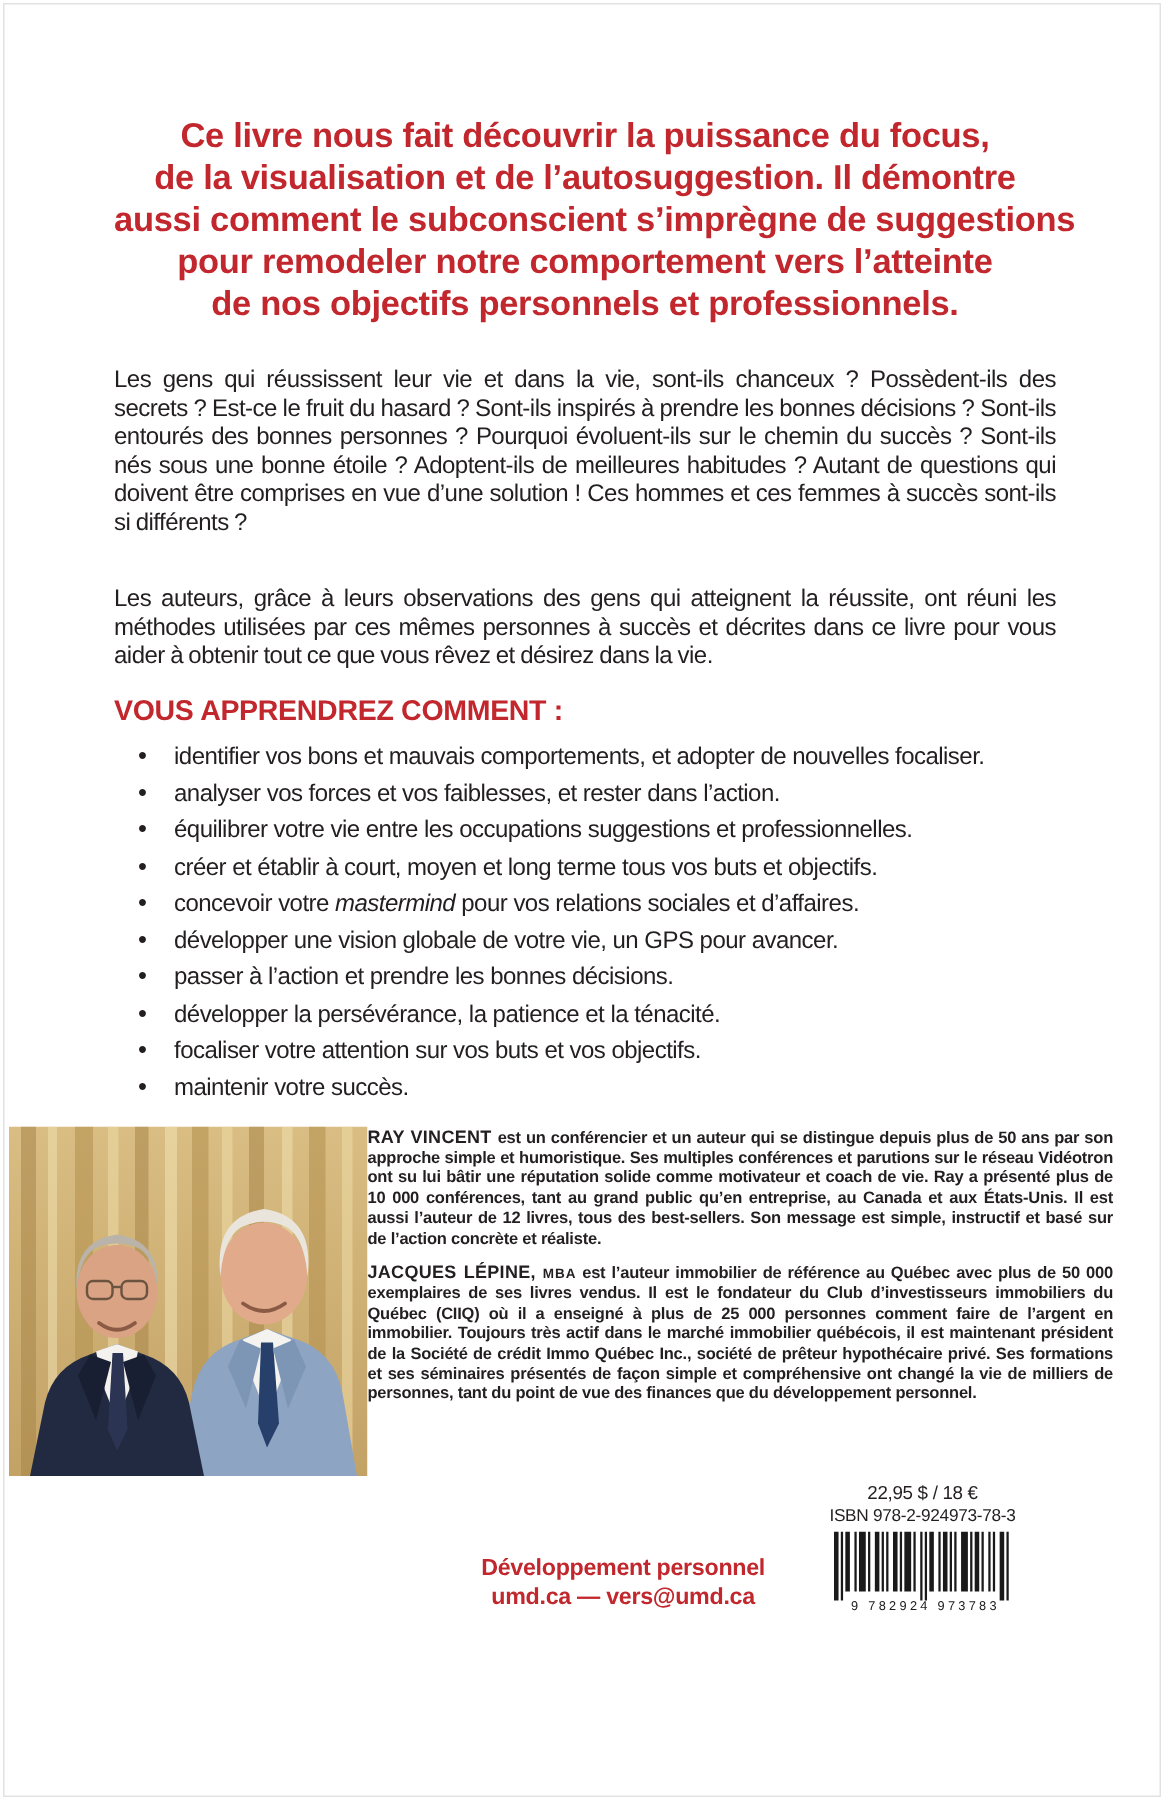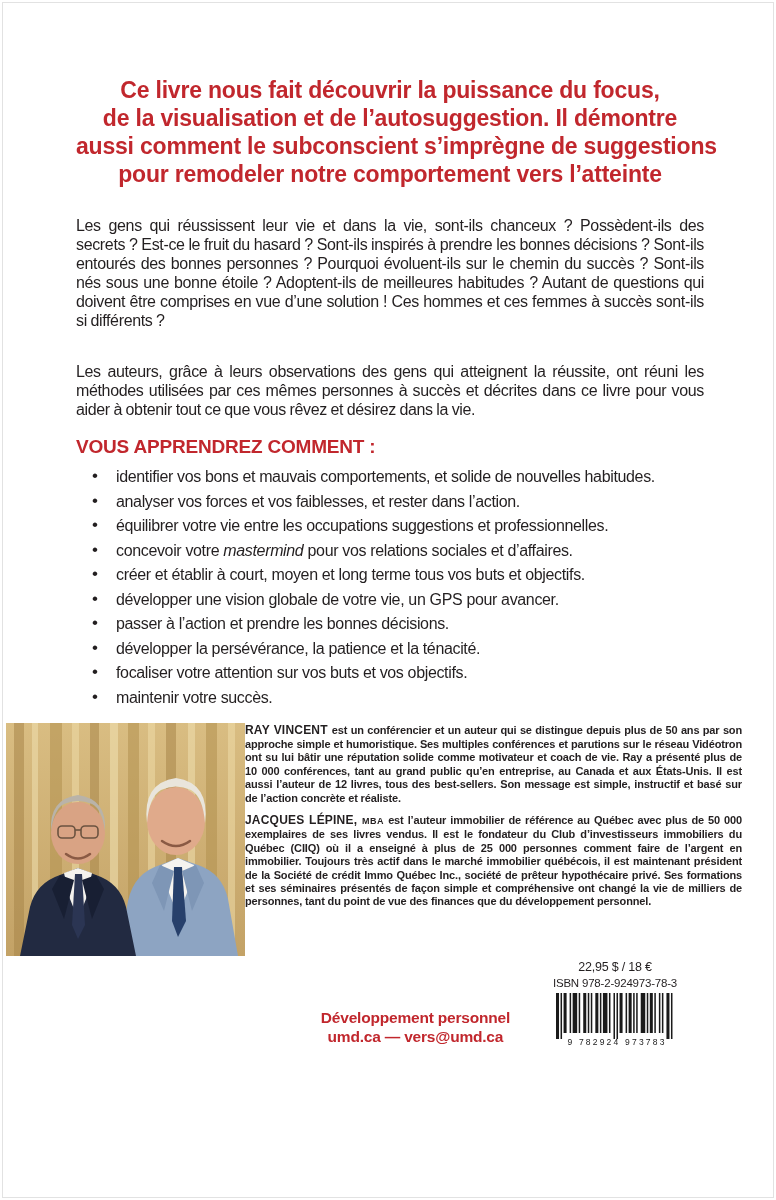--- a/index.html
+++ b/index.html
@@ -75,41 +75,42 @@
 
 <div class="page">
 
   <div class="content">
     <div class="headline">
 
     <div>Ce livre nous fait découvrir la puissance du focus,</div>
         <div>de la visualisation et de l’autosuggestion. Il démontre</div>
         <div>aussi comment le subconscient s’imprègne de suggestions</div>
         <div>pour remodeler notre comportement vers l’atteinte</div>
+        <div>de nos objectifs personnels et professionnels.</div>
       </div>
 
     <div>
 
     <p class="para">Les gens qui réussissent leur vie et dans la vie, sont-ils chanceux&nbsp;? Possèdent-ils des secrets&nbsp;? Est-ce le fruit du hasard&nbsp;? Sont-ils inspirés à prendre les bonnes décisions&nbsp;? Sont-ils entourés des bonnes personnes&nbsp;? Pourquoi évoluent-ils sur le chemin du succès&nbsp;? Sont-ils nés sous une bonne étoile&nbsp;? Adoptent-ils de meilleures habitudes&nbsp;? Autant de questions qui doivent être comprises en vue d’une solution&nbsp;! Ces hommes et ces femmes à succès sont-ils si différents&nbsp;?</p>
         <p class="para">Les auteurs, grâce à leurs observations des gens qui atteignent la réussite, ont réuni les méthodes utilisées par ces mêmes personnes à succès et décrites dans ce livre pour vous aider à obtenir tout ce que vous rêvez et désirez dans la vie.</p>
       </div>
 
     <div class="learn-heading">VOUS APPRENDREZ COMMENT&nbsp;:</div>
 
     <ul class="bullets">
 
-        <li><span>identifier vos bons et mauvais comportements, et solide de nouvelles habitudes.</span><em></em><span></span></li>
+        <li><span>identifier vos bons et mauvais comportements, et adopter de nouvelles focaliser.</span><em></em><span></span></li>
 
         <li><span>analyser vos forces et vos faiblesses, et rester dans l’action.</span><em></em><span></span></li>
 
         <li><span>équilibrer votre vie entre les occupations suggestions et professionnelles.</span><em></em><span></span></li>
 
+        <li><span>créer et établir à court, moyen et long terme tous vos buts et objectifs.</span><em></em><span></span></li>
+
         <li><span>concevoir votre </span><em>mastermind</em><span> pour vos relations sociales et d’affaires.</span></li>
-
-        <li><span>créer et établir à court, moyen et long terme tous vos buts et objectifs.</span><em></em><span></span></li>
 
         <li><span>développer une vision globale de votre vie, un GPS pour avancer.</span><em></em><span></span></li>
 
 
         <li><span>passer à l’action et prendre les bonnes décisions.</span><em></em><span></span></li>
 
         <li><span>développer la persévérance, la patience et la ténacité.</span><em></em><span></span></li>
 
         <li><span>focaliser votre attention sur vos buts et vos objectifs.</span><em></em><span></span></li>
 

